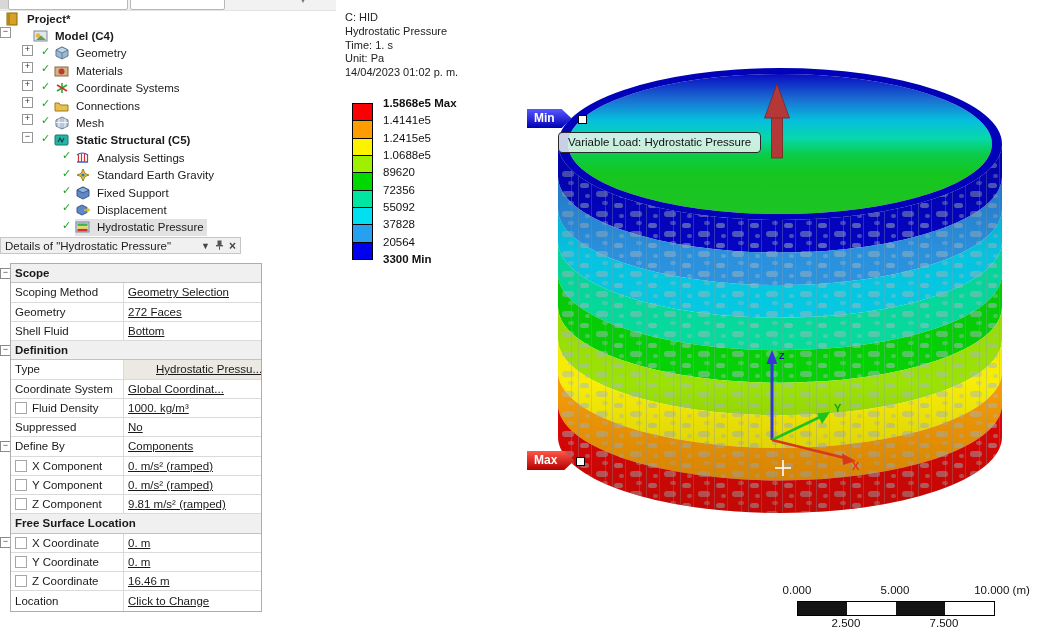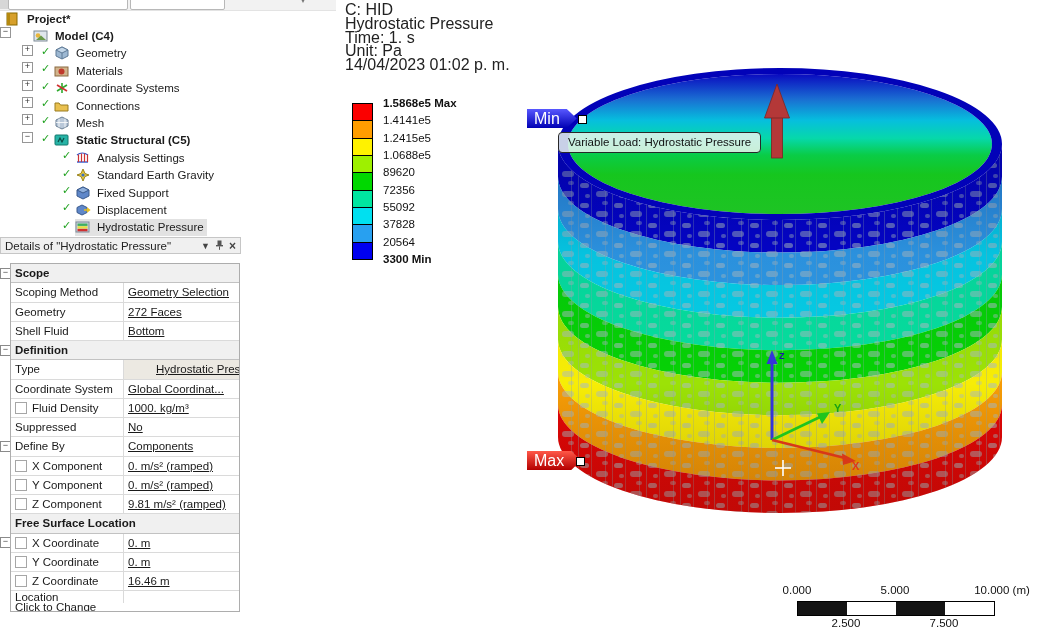--- a/index.html
+++ b/index.html
@@ -31,43 +31,43 @@
 
   
   .d-header{position:absolute;left:0;top:237px;width:241px;height:17px;background:#f0f0f0;
             border:1px solid #c6c6c6;box-sizing:border-box;display:flex;align-items:center;
             font-size:11.5px;padding:0 4px;color:#222;}
   .d-title{flex:1;overflow:hidden;white-space:nowrap;}
   .d-ico{flex:none;margin-left:5px;font-size:9px;color:#444;line-height:10px;}
   .d-ico.x{font-size:12px;font-weight:bold;}
   #d-gutter .gbox{position:absolute;width:9px;height:9px;border:1px solid #8a8a8a;background:#fff;
             font-size:9px;line-height:7px;text-align:center;color:#444;box-sizing:content-box;}
-  #d-table{position:absolute;left:10px;top:263px;width:230px;border:1px solid #adadad;
+  #d-table{position:absolute;left:10px;top:263px;width:252px;border:1px solid #adadad;
            box-sizing:border-box;background:#fff;}
   .d-row{display:flex;align-items:stretch;height:19.26px;box-sizing:border-box;
          border-bottom:1px solid #dadada;font-size:11.5px;background:#fff;}
-  .d-row:last-child{border-bottom:none;flex-direction:column;}
+  .d-row:last-child{border-bottom:none;}
   .d-section{background:#f0f0f0;font-weight:bold;padding-left:4px;display:flex;align-items:center;
              border-bottom:1px solid #c2c2c2;}
   .d-label{flex:none;width:113px;padding:0 3px 0 4px;border-right:1px solid #dadada;
            display:flex;align-items:center;box-sizing:border-box;overflow:hidden;white-space:nowrap;}
   .d-value{flex:1;padding:0 4px;display:flex;align-items:center;overflow:hidden;white-space:nowrap;text-decoration:underline;}
   .d-value.sel{background:#ece9e2;padding-left:32px;}
   .cbox{flex:none;width:10px;height:10px;border:1px solid #a6a6a6;background:#fff;margin-right:5px;}
 
   
   #viewport{position:absolute;left:336px;top:0;width:707px;height:642px;}
-  .vinfo{position:absolute;left:9px;top:3px;font-size:16px;line-height:13.8px;color:#222;}
+  .vinfo{position:absolute;left:9px;top:11px;font-size:11px;line-height:13.8px;color:#222;}
   #legend{position:absolute;left:16px;top:103px;}
   .lg-swatch{width:21px;height:18.35px;border:1px solid #000;margin-top:-1px;box-sizing:border-box;}
   .lg-swatch:first-child{margin-top:0;}
   .lg-label{position:absolute;left:31px;white-space:nowrap;font-size:11.5px;transform:translateY(-50%);color:#111;}
   #model{position:absolute;left:-336px;top:0;}
 
-  .tag{position:absolute;color:#fff;font-weight:normal;font-size:16px;line-height:17px;
+  .tag{position:absolute;color:#fff;font-weight:bold;font-size:12px;line-height:17px;
        padding:1px 17px 1px 7px;
        clip-path:polygon(0 0,calc(100% - 10px) 0,100% 50%,calc(100% - 10px) 100%,0 100%);z-index:6;}
   .tag-min{left:191px;top:109px;background:linear-gradient(#5858ff,#0000b4);}
   .tag-max{left:191px;top:451px;background:linear-gradient(#ff5848,#b40000);}
   .anchor{position:absolute;width:7px;height:7px;background:#fff;border:1px solid #000;z-index:6;}
   .anchor-min{left:242px;top:115px;}
   .anchor-max{left:240px;top:457px;}
   .tooltip{position:absolute;left:222px;top:132px;height:19px;line-height:19px;padding:0 9px;
            border:1px solid #282828;border-radius:4px;background:rgba(235,245,238,0.85);
            font-size:11.5px;color:#111;white-space:nowrap;z-index:5;}

